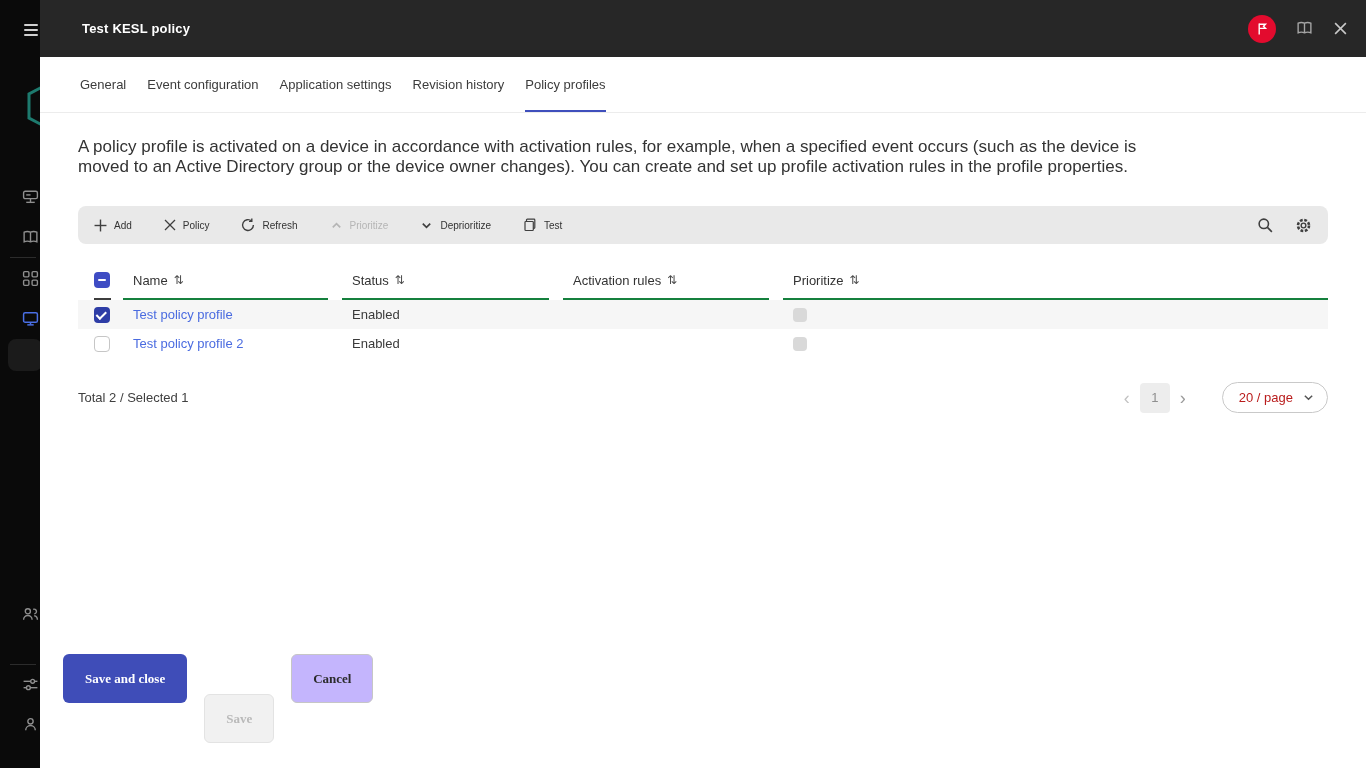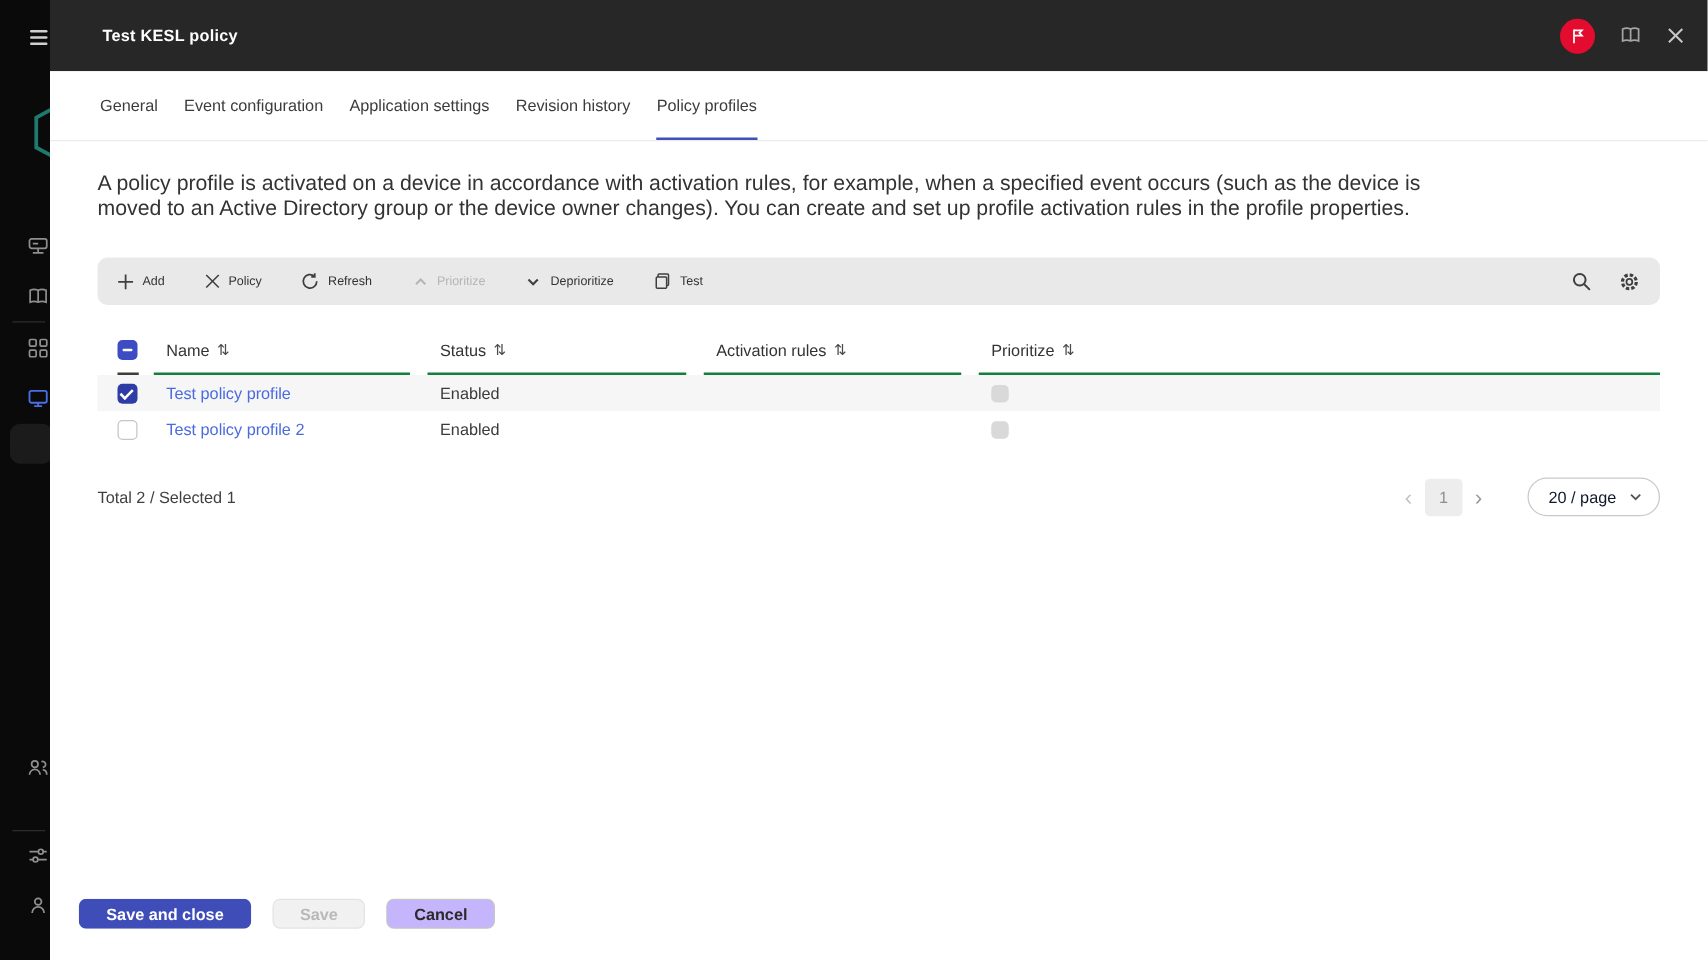--- a/index.html
+++ b/index.html
@@ -73,30 +73,30 @@
   .cb.disabled { width:14px; height:14px; background:#d9d9d9; cursor:default; }
 
   
   .table-footer { display:flex; align-items:center; margin-top:24px; font-size:13px; color:#404040; }
   .pager { margin-left:auto; display:flex; align-items:center; }
   .pg-arrow { font-size:18px; color:#9a9a9a; padding:0 10px; cursor:pointer; line-height:1; }
   .pg-arrow.disabled { color:#c2c2c2; cursor:default; }
   .pg-num { width:30px; height:30px; background:#ededed; border-radius:4px; display:flex;
             align-items:center; justify-content:center; color:#8f8f8f; font-size:13px; cursor:pointer; }
   .pg-size { height:31px; border:1px solid #c9c9c9; border-radius:16px; padding:0 13px 0 16px;
-             display:flex; align-items:center; gap:10px; font-size:13px; color:#0f172a;
+             display:flex; align-items:center; gap:10px; font-size:13px; color:#b91c1c;
              margin-left:26px; cursor:pointer; background:#fff; }
 
   
   .actions { position:absolute; left:23px; bottom:25px; display:flex; gap:17px; }
-  .btn { height:24px; border-radius:6px; font-size:13px; font-weight:600; padding:0 21px;
+  .btn { height:49px; border-radius:6px; font-size:13px; font-weight:600; padding:0 21px;
          display:flex; align-items:center; border:1px solid transparent; cursor:pointer;
-         font-family:Liberation Sans, sans-serif; }
+         font-family:Liberation Serif, serif; }
   .btn.primary { background:#3f4db8; color:#fff; }
-  .btn.disabled { background:#f1f1f1; color:#b9b9b9; border-color:#e3e3e3; cursor:default; }
+  .btn.disabled { background:#f1f1f1; color:#b9b9b9; border-color:#e3e3e3; cursor:default;margin-top:40px; }
   .btn.outline { background:#c4b5fd; color:#2b2b2b; border-color:#c6c6c6; }
 
   svg { display:block; }
 </style>
 </head>
 <body>
 
 <aside class="sidebar">
   <div class="sb-item hamburger">
     <span></span>

